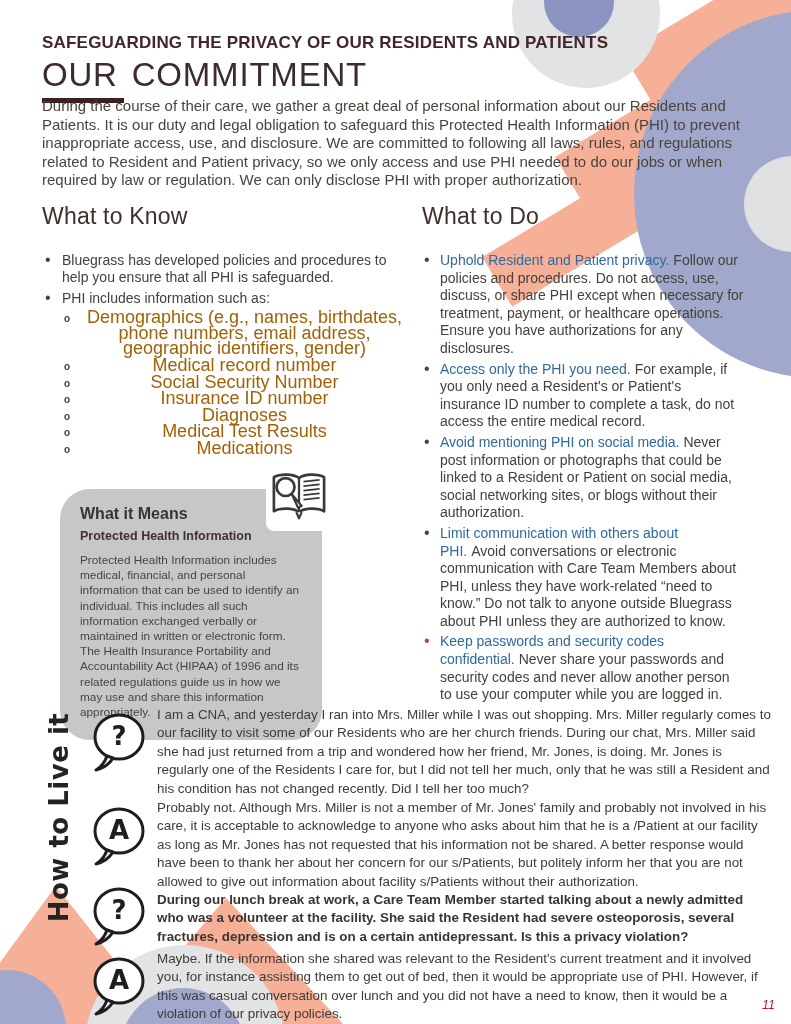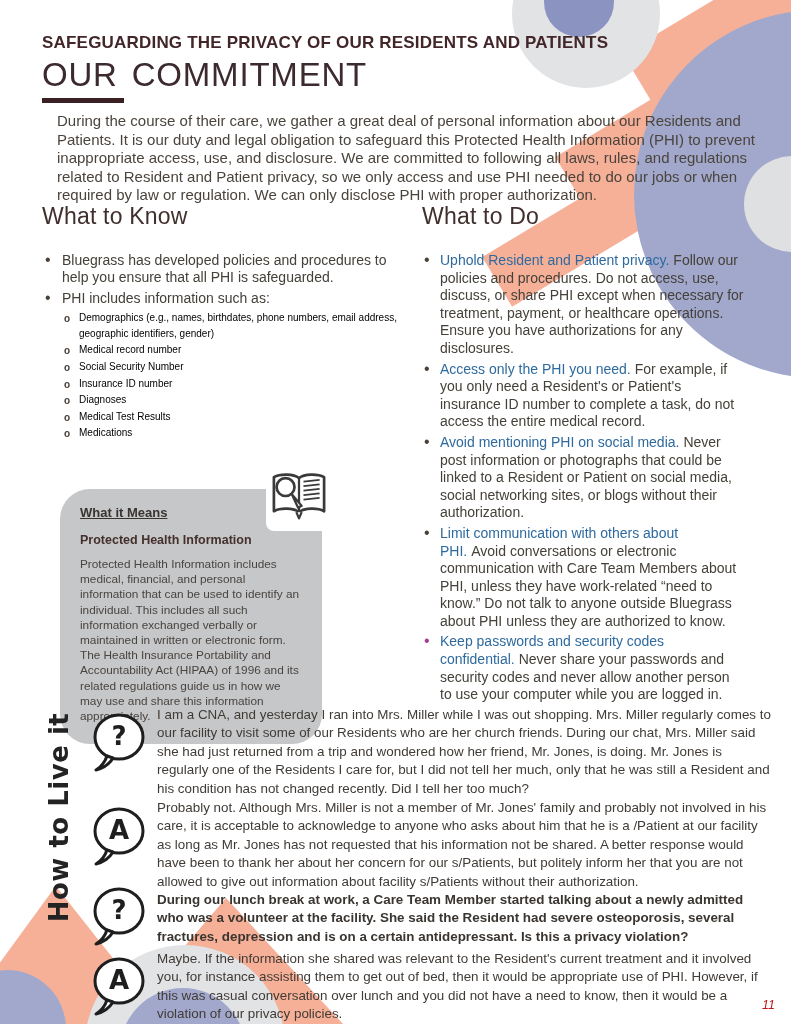--- a/index.html
+++ b/index.html
@@ -33,43 +33,43 @@
     position:absolute;left:42px;top:33px;width:700px;
     font-size:17px;font-weight:bold;letter-spacing:.2px;color:#42262a;
   }
   .title{
     position:absolute;left:42px;top:56px;margin:0;
     font-size:33px;font-weight:500;letter-spacing:.8px;color:#3c2a2e;text-align:center;
   }
   .title .our{border-bottom:5px solid #3a2022;padding-bottom:5px;padding-right:6px;}
   .title .commit{margin-left:8px;}
   .intro{
-    position:absolute;left:42px;top:97px;width:708px;margin:15px;
+    position:absolute;left:42px;top:97px;width:708px;margin:0;
     font-size:15px;line-height:18.6px;color:#4b443d;
   }
   .col{position:absolute;top:203px;}
   .col-know{left:42px;width:368px;}
   .col-do{left:422px;width:322px;}
   .col h2{margin:0 0 22px 0;font-size:23px;font-weight:500;color:#412f2e;letter-spacing:.2px;}
   ul{list-style:none;margin:0;padding:0;}
   .main-list>li{position:relative;padding-left:20px;font-size:14px;line-height:17.4px;margin-bottom:3px;}
   .main-list>li::before{content:"\2022";position:absolute;left:3px;top:-1px;font-size:16px;color:#4a4038;}
   .sub-list{margin-top:3px;}
-  .sub-list>li{position:relative;padding-left:17px;font-size:10px;line-height:15.6px;margin-bottom:1px;color:#000000;}
+  .sub-list>li{position:relative;padding-left:17px;font-size:18px;line-height:15.6px;margin-bottom:1px;color:#a16207;text-align:center;}
   .sub-list>li::before{content:"o";position:absolute;left:2px;top:1px;font-size:10px;font-weight:bold;color:#4a4038;}
   .do-list>li{position:relative;padding-left:18px;font-size:14px;line-height:17.6px;margin-bottom:3px;}
   .do-list>li::before{content:"\2022";position:absolute;left:2px;top:-1px;font-size:16px;color:#4a4038;}
   .do-list>li:nth-child(5)::before{color:#a53c94;}
   .do-lead{color:#2e6a9f;margin-right:4px;}
   
   .means-box{
     position:absolute;left:60px;top:489px;width:262px;box-sizing:border-box;
     background:#c6c7c8;border-radius:30px;padding:16px 20px 20px 20px;
   }
-  .means-box h3{margin:0 0 13px 0;font-size:13px;font-weight:600;color:#3a3430;text-decoration:underline;}
+  .means-box h3{margin:0 0 6px 0;font-size:16px;font-weight:600;color:#3a3430;}
   .means-box h4{margin:0 0 10px 0;font-size:12.5px;font-weight:bold;color:#44302c;}
   .means-box p{margin:0;font-size:11.8px;line-height:15.2px;color:#494440;}
   .means-icon{
     position:absolute;left:266px;top:461px;width:66px;height:70px;
     background:#fff;border-radius:8px;display:flex;align-items:center;justify-content:center;
   }
   
   .live-label{
     position:absolute;left:44px;top:925px;width:215px;height:36px;
     transform:rotate(-90deg);transform-origin:0 0;

